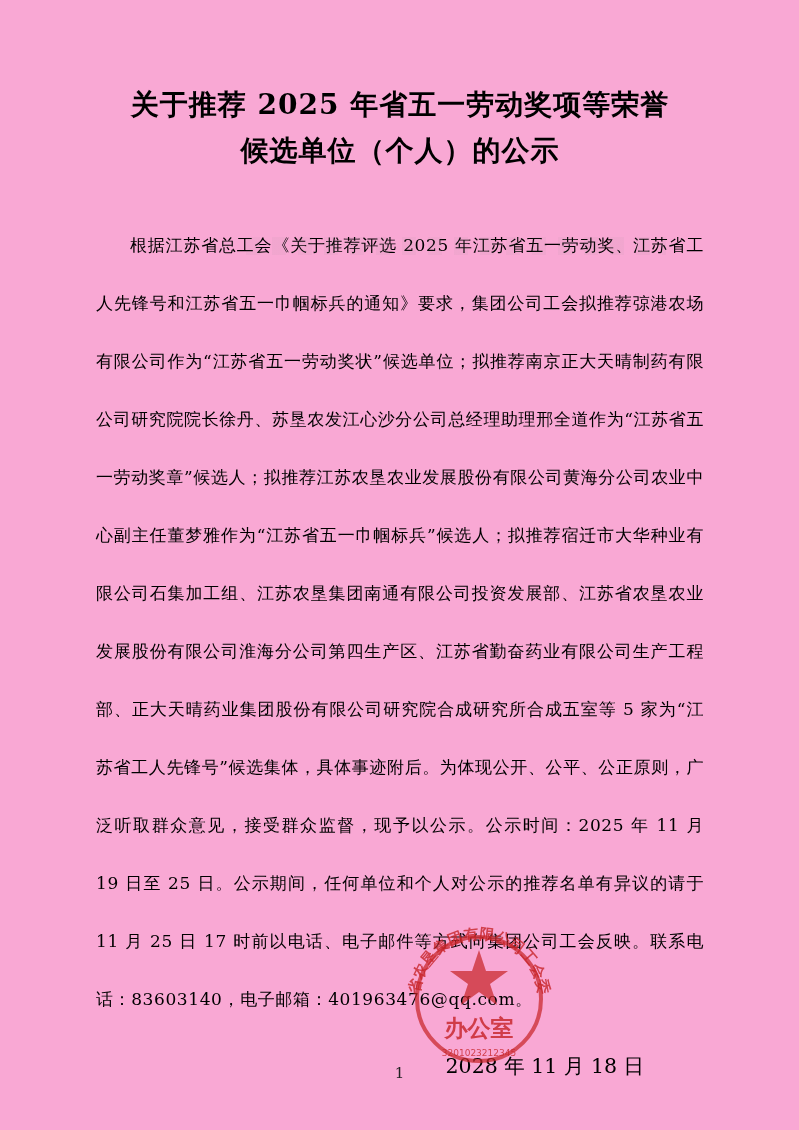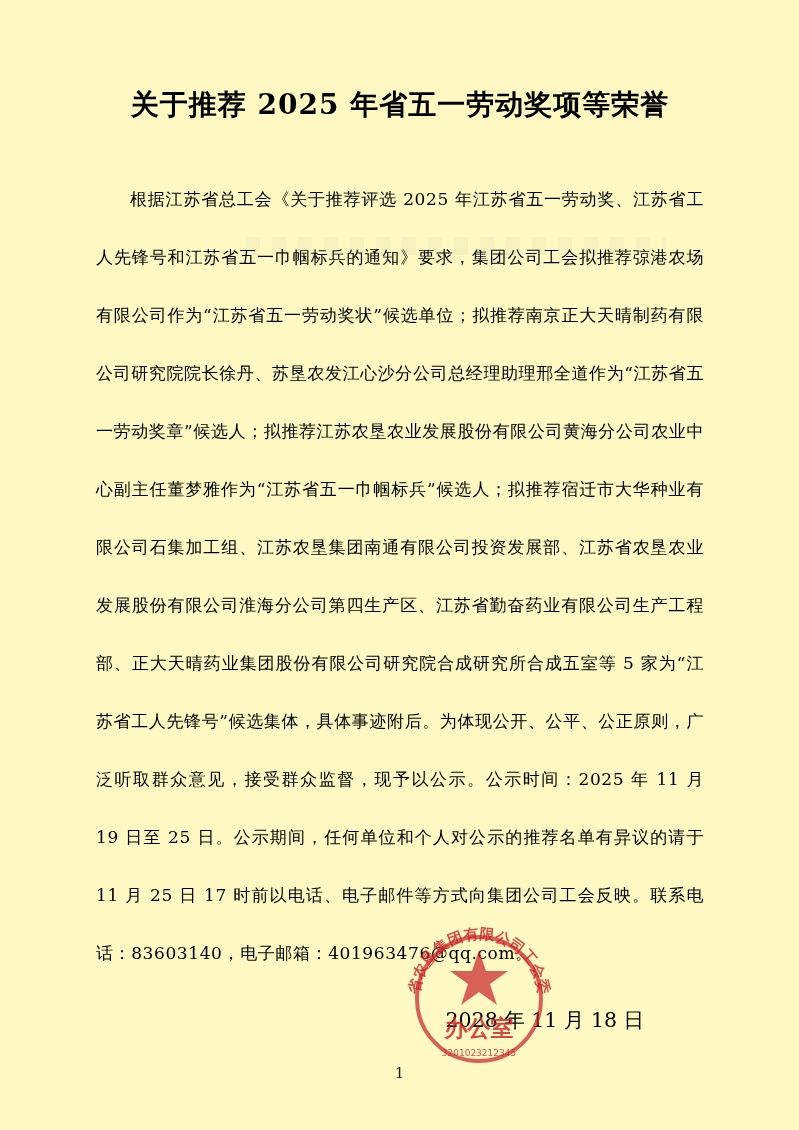--- a/index.html
+++ b/index.html
@@ -7,21 +7,21 @@
     padding: 0;
     background: #d9d9d9;
   }
   body {
     font-family: "DejaVu Serif", "Liberation Serif", serif;
   }
   .page {
     position: relative;
     width: 799px;
     height: 1130px;
-    background: #fef9c3;
+    background: #f9a8d4;
     margin: 0 auto;
     overflow: hidden;
     box-sizing: border-box;
   }
   .doc-inner {
     position: absolute;
     left: 96px;
     top: 62px;
     width: 608px;
   }
@@ -128,20 +128,21 @@
 </style>
 </head>
 <body>
 
 <div class="page">
 
   <div class="doc-inner">
 
     <h1 class="doc-title">
       <span>关于推荐 2025 年省五一劳动奖项等荣誉</span>
+      <span class="line2">候选单位（个人）的公示</span>
     </h1>
 
     <div class="ghost-line"></div>
 
     <p class="body-text">根据江苏省总工会《关于推荐评选 2025 年江苏省五一劳动奖、江苏省工人先锋号和江苏省五一巾帼标兵的通知》要求，集团公司工会拟推荐弶港农场有限公司作为“江苏省五一劳动奖状”候选单位；拟推荐南京正大天晴制药有限公司研究院院长徐丹、苏垦农发江心沙分公司总经理助理邢全道作为“江苏省五一劳动奖章”候选人；拟推荐江苏农垦农业发展股份有限公司黄海分公司农业中心副主任董梦雅作为“江苏省五一巾帼标兵”候选人；拟推荐宿迁市大华种业有限公司石集加工组、江苏农垦集团南通有限公司投资发展部、江苏省农垦农业发展股份有限公司淮海分公司第四生产区、江苏省勤奋药业有限公司生产工程部、正大天晴药业集团股份有限公司研究院合成研究所合成五室等 5 家为“江苏省工人先锋号”候选集体，具体事迹附后。为体现公开、公平、公正原则，广泛听取群众意见，接受群众监督，现予以公示。公示时间：2025 年 11 月 19 日至 25 日。公示期间，任何单位和个人对公示的推荐名单有异议的请于 11 月 25 日 17 时前以电话、电子邮件等方式向集团公司工会反映。联系电话：83603140，电子邮箱：401963476@qq.com。</p>
 
     <div class="signature">
       <span class="sig-date">2028 年 11 月 18 日</span>
     </div>
 

